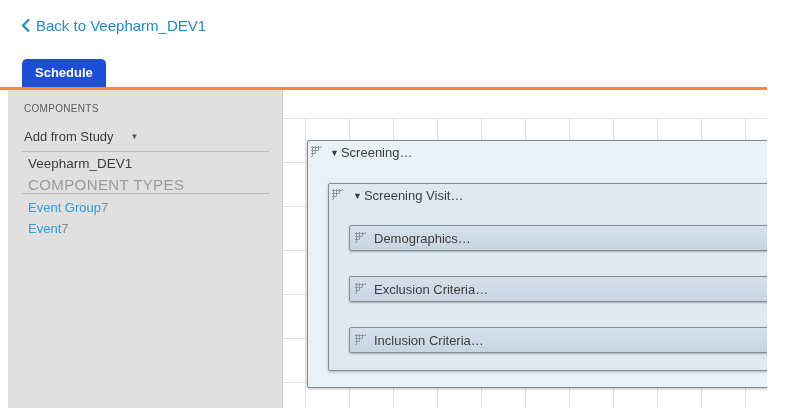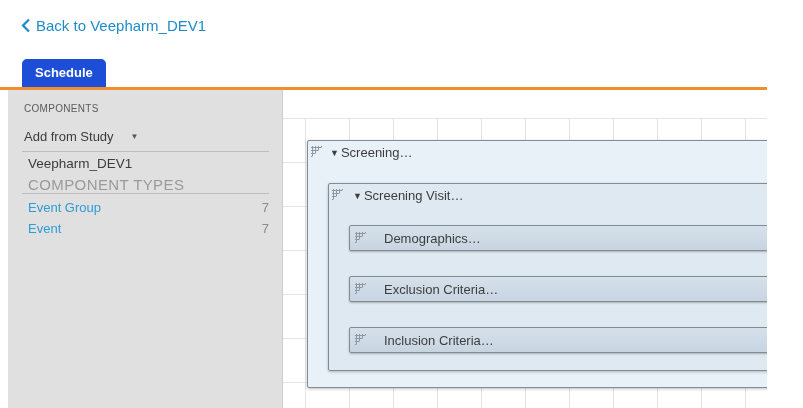--- a/index.html
+++ b/index.html
@@ -23,21 +23,21 @@
   .sb-title { position:absolute; left:16px; top:13px; font-size:10px; color:#5a5a5a;
               letter-spacing:0.3px;text-align:right; }
   .sb-add { position:absolute; left:16px; top:39px; font-size:13px; color:#3c3c3c;
             cursor:pointer; display:flex; align-items:center; gap:17px; }
   .sb-add .arrow { font-size:8px; color:#555; line-height:13px; }
   .sb-divider { position:absolute; left:14px; right:13px; height:1px; background:#bdbdbd; }
   .sb-study { position:absolute; left:20px; top:66px; font-size:13.5px; color:#3c3c3c; }
   .sb-types-label { position:absolute; left:20px; top:86px; font-size:15px; color:#9a9a9a;
                     letter-spacing:0.4px; }
   .sb-rows { position:absolute; left:20px; right:13px; top:107px; }
-  .sb-row { display:flex; justify-content:space-between; align-items:center; height:21px;
+  .sb-row { display:flex; align-items:center; height:21px;
             cursor:pointer; }
   .sb-row .lbl { font-size:13px; color:#2f9bd7; }
   .sb-row .cnt { font-size:13px; color:#8c8c8c; }
 
   
   .canvas { position:absolute; left:283px; top:90px; width:520px; height:318px; background:#fff; }
   .grid { position:absolute; left:0; top:28px; right:0; bottom:0;
           background-image:
             linear-gradient(to right, #e3e3e3 1px, transparent 1px),
             linear-gradient(to bottom, #e3e3e3 1px, transparent 1px);
@@ -60,21 +60,21 @@
                     cursor:pointer; }
   .panel-label { font-size:13px; color:#3d3d3d; line-height:17px; }
   .gap7 { width:7px; flex:0 0 7px; } .gap9 { width:9px; flex:0 0 9px; }
   .gap2 { width:2px; flex:0 0 2px; }
 
   .form-bar { position:absolute; left:20px; right:-2px; height:26px;
               background:linear-gradient(#d5e0ea, #c8d5e1); border:1px solid #828c95;
               border-radius:2px; box-shadow:0 1px 2px rgba(0,0,0,0.25);
               display:flex; align-items:center; cursor:pointer; }
   .form-bar .drag-handle { margin:0 0 0 5px; }
-  .form-bar .panel-label { margin-left:17px; }
+  .form-bar .panel-label { margin-left:7px; }
   .fb-demographics { top:41px; }
   .fb-exclusion { top:92px; }
   .fb-inclusion { top:143px; }
 </style>
 </head>
 <body>
 
 <div id="screen">
 
   <div class="back-link">

